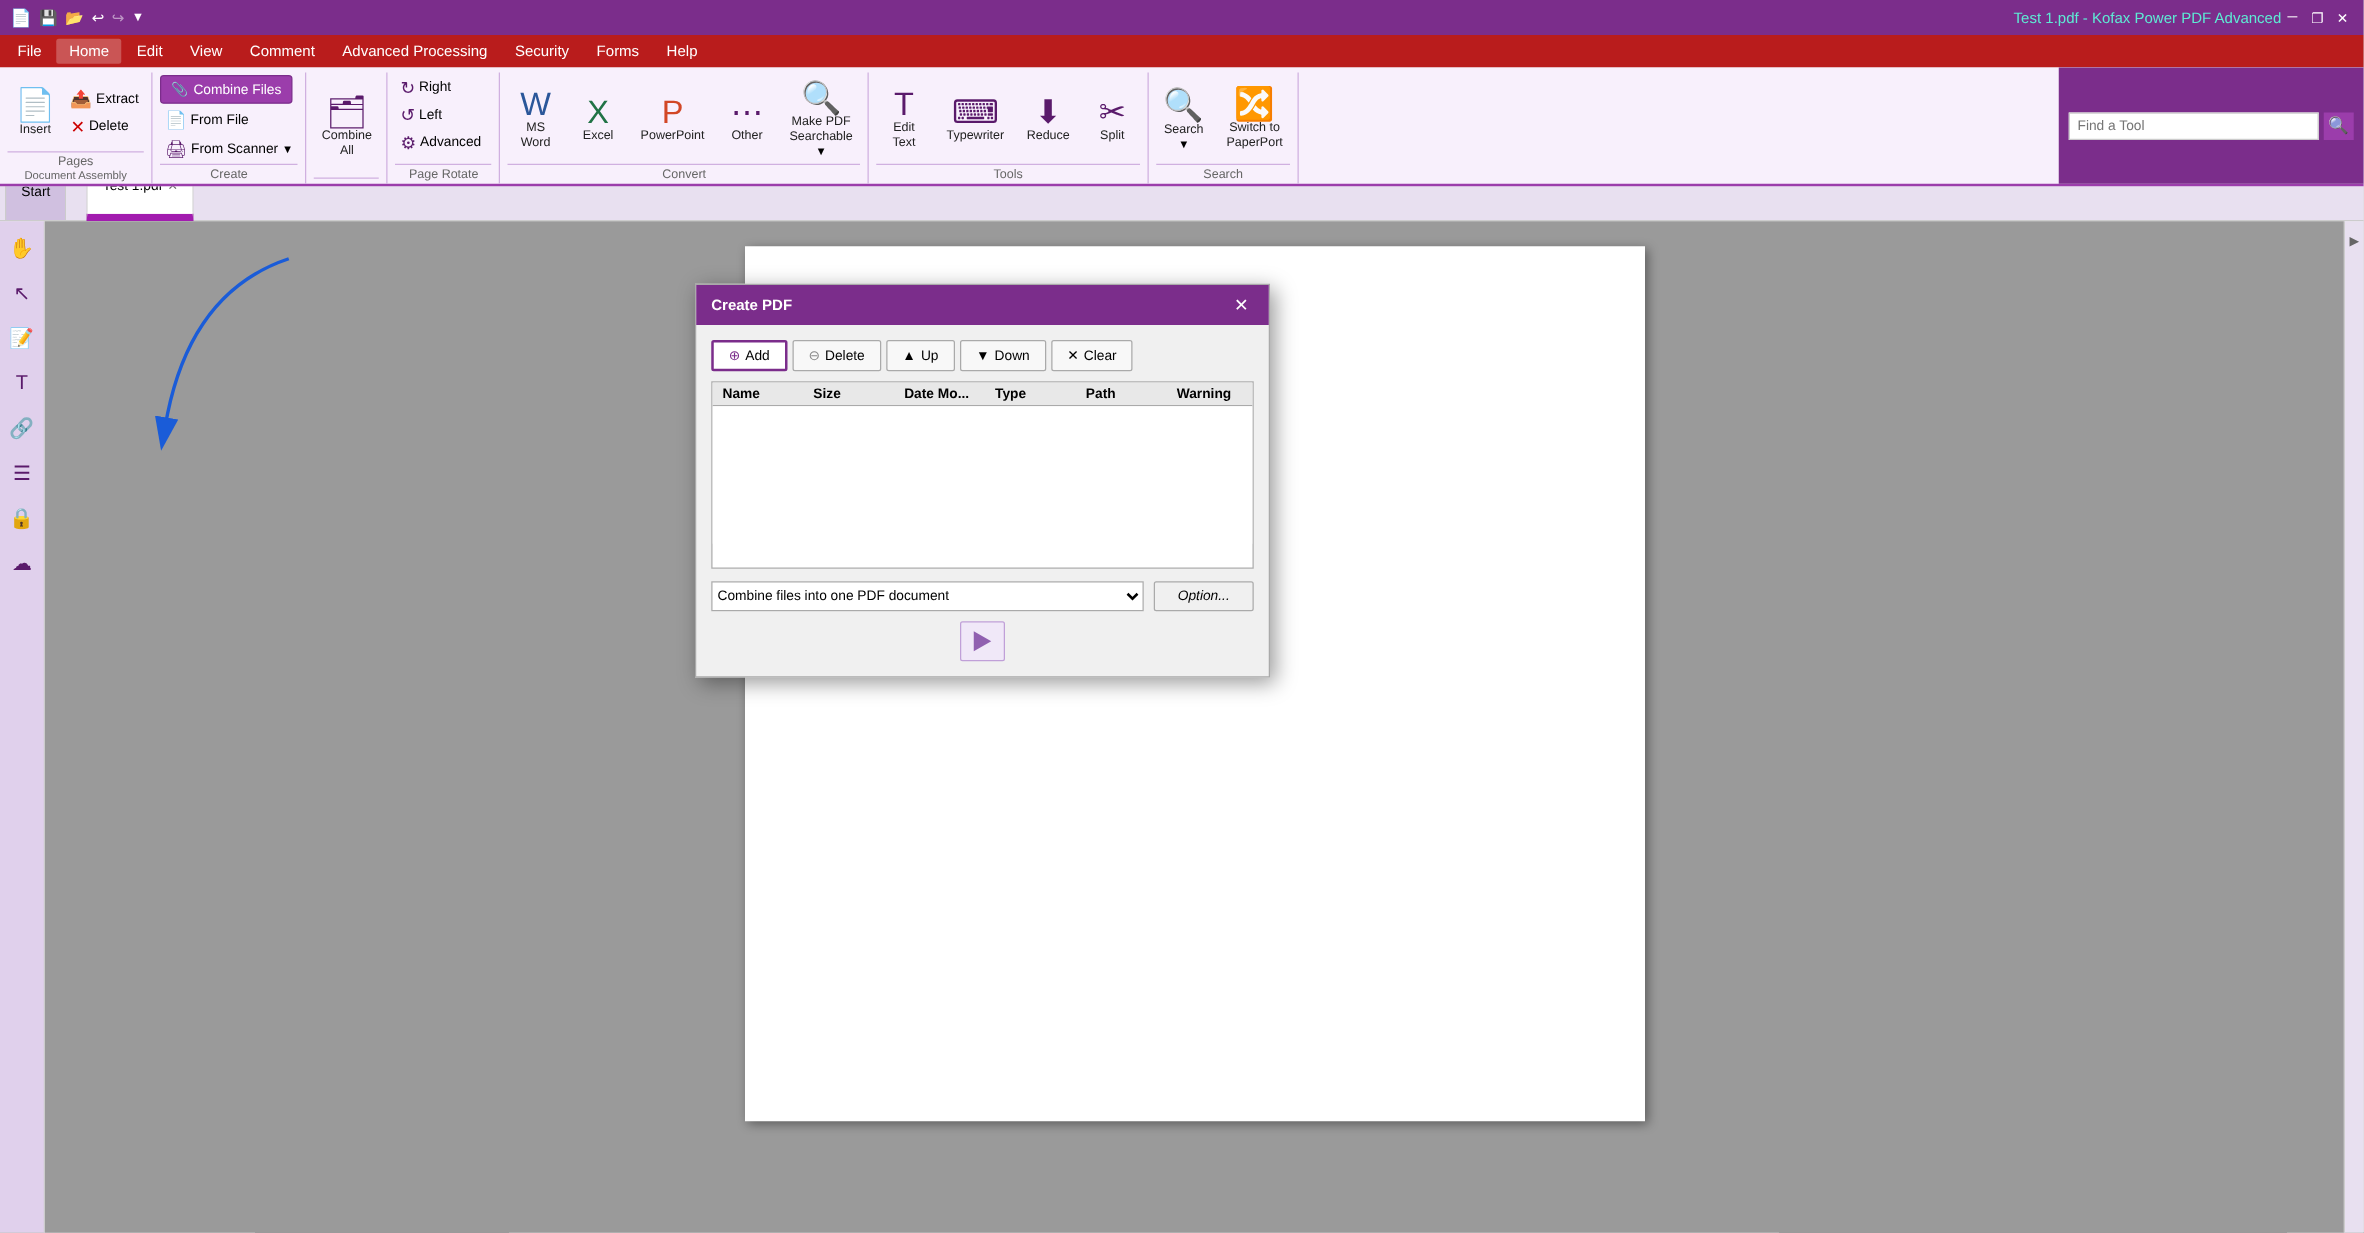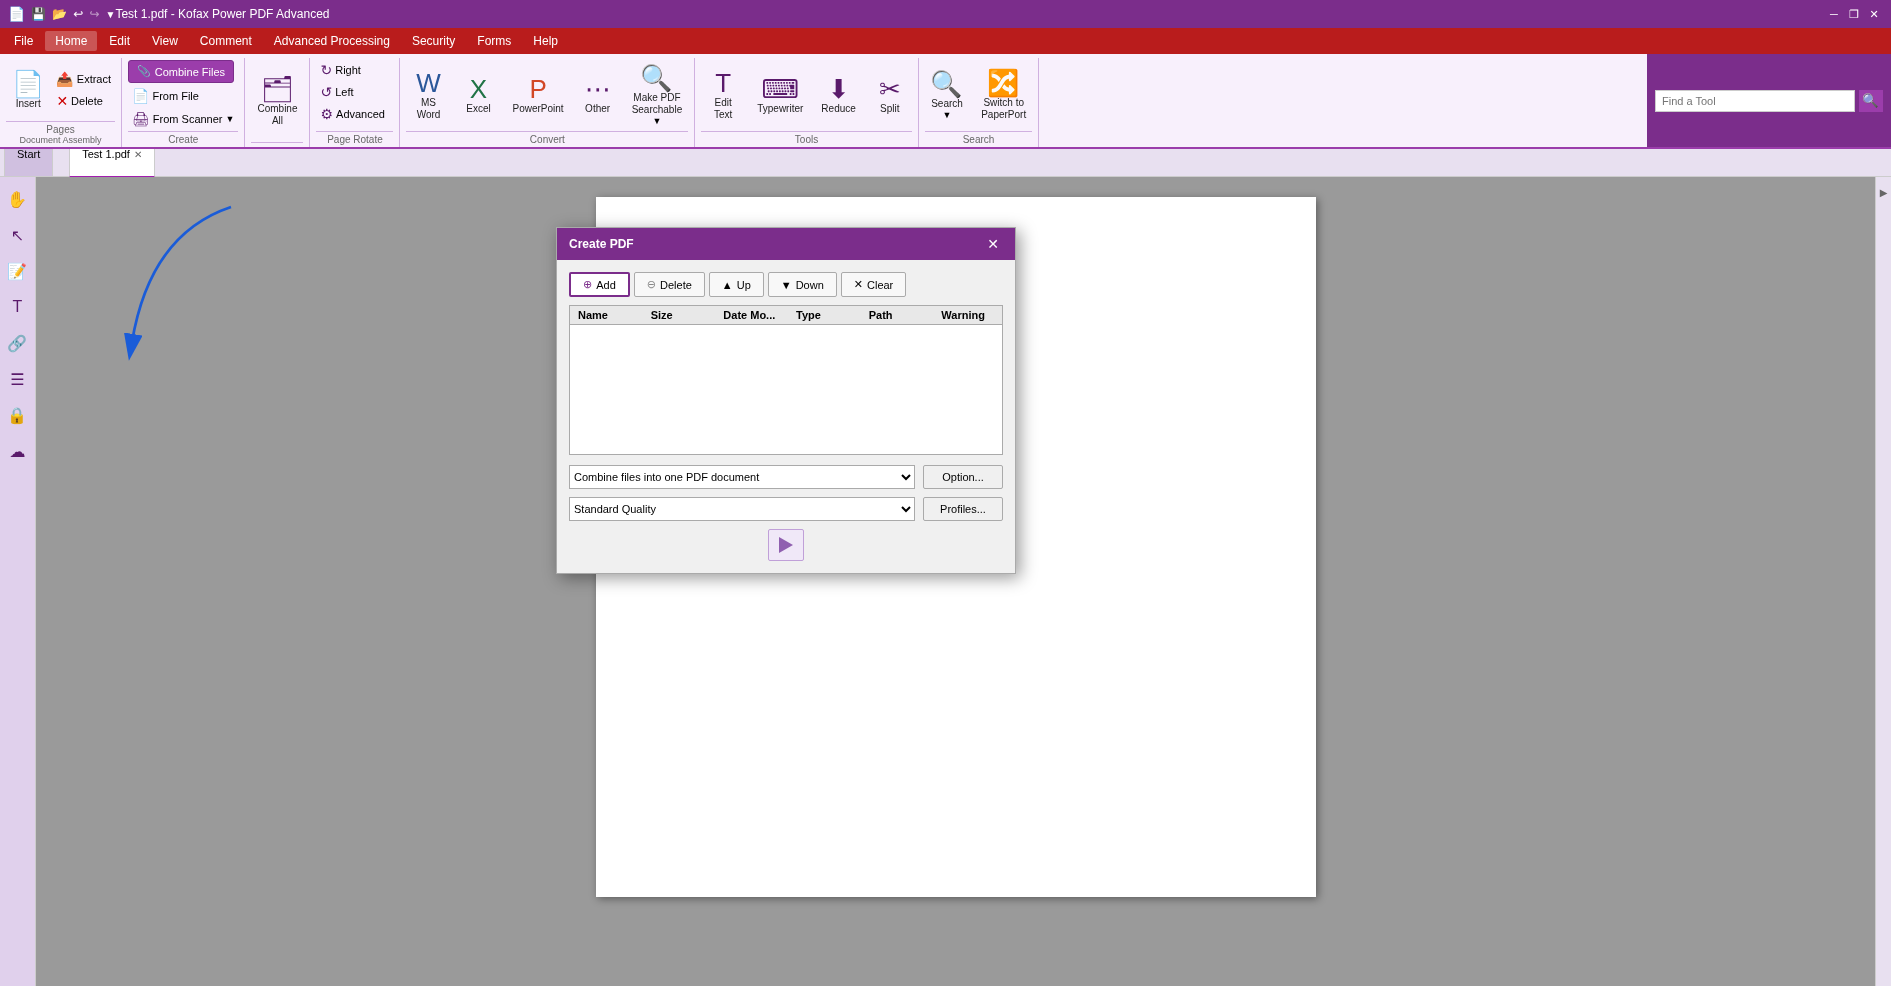--- a/index.html
+++ b/index.html
@@ -9,21 +9,21 @@
     .title-bar {
       background: #7b2d8b;
       color: white;
       height: 28px;
       display: flex;
       align-items: center;
       justify-content: space-between;
       padding: 0 8px;
     }
     .title-bar-left { display: flex; align-items: center; gap: 6px; }
-    .title-bar-title { font-size: 12px; color: #ffffff; flex: 1; text-align: left; }
+    .title-bar-title { font-size: 12px; color: #5eead4; flex: 1; text-align: right; }
     .title-bar-controls { display: flex; gap: 2px; }
     .title-bar-btn { width: 18px; height: 16px; background: transparent; border: none; color: white; cursor: pointer; font-size: 11px; display: flex; align-items: center; justify-content: center; }
 
     
     .menu-bar {
       background: #b91c1c;
       height: 26px;
       display: flex;
       align-items: center;
       padding: 0 4px;
@@ -68,21 +68,21 @@
       border-bottom: none;
       background: #d0c0e0;
       border-radius: 3px 3px 0 0;
       margin-right: 16px;
       display: flex;
       align-items: flex-end;
       gap: 4px;
     }
     .tab.active {
       background: white;
-      border-bottom: 1px solid #a21caf;
+      border-bottom: 6px solid #a21caf;
       margin-bottom: -1px;
     }
     .tab-close { font-size: 10px; cursor: pointer; color: #666; }
 
     
     .main-area {
       display: flex;
       height: calc(986px - 28px - 26px - 88px - 28px);
     }
 
@@ -269,20 +269,21 @@
       padding: 4px 8px;
     }
     .form-side-btn {
       width: 80px;
       height: 24px;
       border: 1px solid #aaa;
       background: #f0f0f0;
       cursor: pointer;
       font-size: 11px;
       border-radius: 2px;
+      font-style: italic;
     }
     .form-side-btn-tall {
       width: 80px;
       height: 36px;
       border: 1px solid #aaa;
       background: #f0f0f0;
       cursor: pointer;
       font-size: 11px;
       border-radius: 2px;
     }
@@ -619,26 +620,20 @@
           <div style="height:110px;background:white;"></div>
         </div>
 
         <div class="form-row">
           <select class="form-select">
             <option>Combine files into one PDF document</option>
           <option value="Combine files into one PDF document">Combine files into one PDF document</option><option value="Create separate PDFs">Create separate PDFs</option></select>
           <button class="form-side-btn">Option...</button>
         </div>
 
-        <div class="form-row">
-          <select class="form-select">
-            <option>Standard Quality</option>
-          <option value="Standard Quality">Standard Quality</option><option value="High Quality">High Quality</option><option value="Low Quality">Low Quality</option></select>
-          <button class="form-side-btn">Profiles...</button>
-        </div>
 
 
         <div class="play-btn-row">
           <button class="play-btn">
             <span class="play-icon"></span>
           </button>
         </div>
 
       </div>
     </div>

